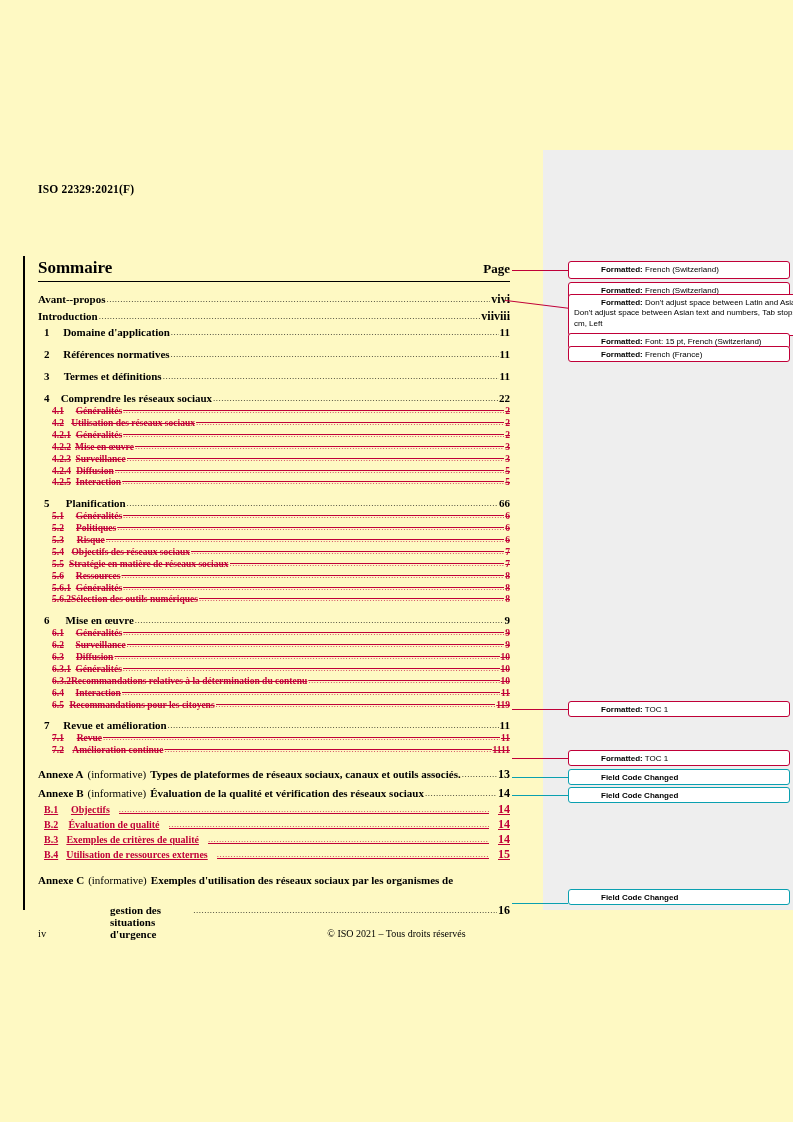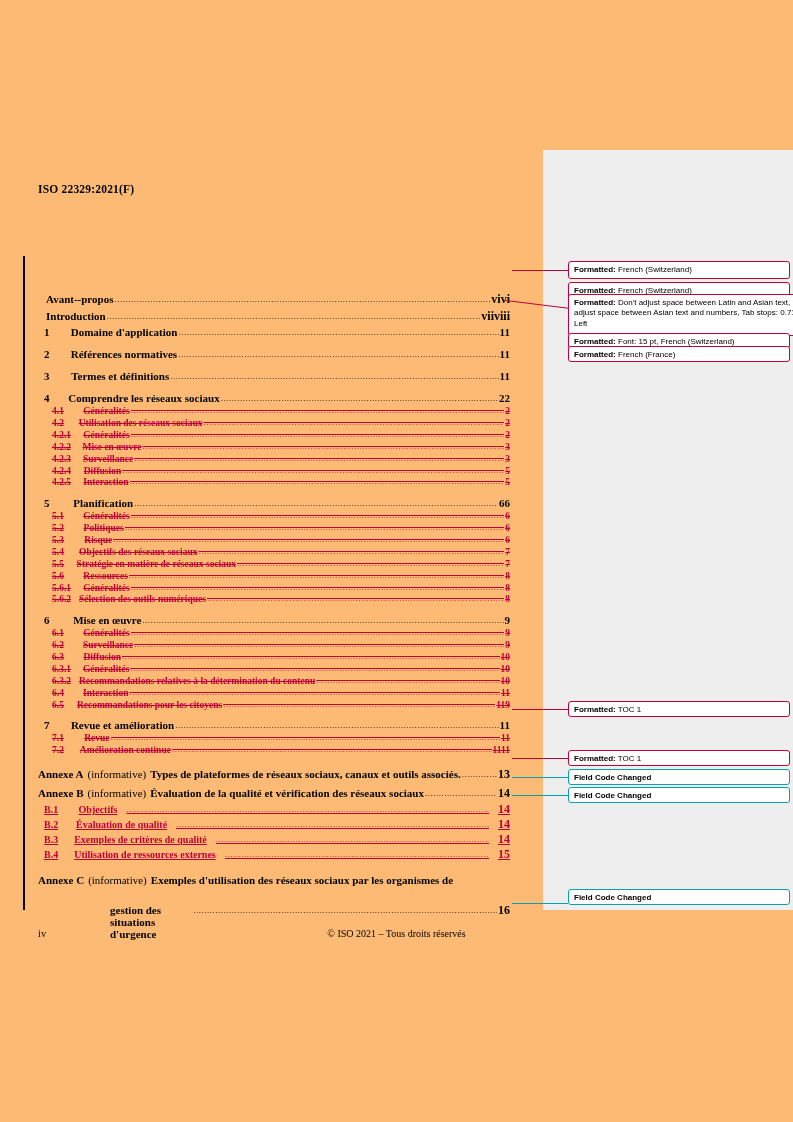--- a/index.html
+++ b/index.html
@@ -15,21 +15,21 @@
     color: #000000;
     overflow: hidden;
   }
 
   
   #page {
     position: absolute;
     left: 0; top: 0;
     width: 793px;
     height: 1122px;
-    background: #fdba74;
+    background: #fef9c3;
   }
 
   
   .markup-strip {
     position: absolute;
     left: 543px;
     top: 150px;
     width: 250px;
     height: 760px;
     background: #eeeeee;
@@ -90,21 +90,20 @@
     line-height: 1.0;
     padding: 1.4px 0;
     white-space: nowrap;
   }
   .toc-num {
     display: inline-block;
     font-weight: bold;
   }
   .toc-txt {
     font-weight: bold;
-    margin-left: 8px;
   }
   .dots {
     flex: 1 1 auto;
     overflow: hidden;
     margin: 0 1px;
     font-size: 9px;
     letter-spacing: 0.5px;
     position: relative;
     bottom: 1px;
   }
@@ -173,41 +172,45 @@
     background: #ffffff;
     border: 1px solid #c00038;
     border-radius: 3px;
     color: #000;
     font-family: "Liberation Sans", sans-serif;
     font-size: 8px;
     line-height: 1.3;
     padding: 3px 5px;
     box-sizing: border-box;
   }
-  .balloon b { font-weight: bold; }
+  .balloon b { font-weight: bold; margin-left: 27px; }
   .balloon.teal {
     border-color: #0aa0b0;
   }
   .leader {
     position: absolute;
     height: 0;
     border-top: 1px solid #c00038;
   }
   .leader.teal { border-top-color: #0aa0b0; }
 </style>
 </head>
 <body>
 
 <div id="page">
 
   <div class="markup-strip"></div>
   <div class="change-bar"></div>
 
   <div class="doc-header">ISO 22329:2021(F)</div>
 
+  <div class="toc-title-row">
+    <span class="toc-title">Sommaire</span>
+    <span class="toc-page-label">Page</span>
+  </div>
 
   <div class="toc" id="toc-container">
       <div class="toc-row front">
         <span class="toc-txt">Avant--propos</span>
         <span class="dots">.......................................................................................................................................................................................................</span>
         <span class="toc-pg">vivi</span>
       </div>
       <div class="toc-row front">
         <span class="toc-txt">Introduction</span>
         <span class="dots">.......................................................................................................................................................................................................</span>

